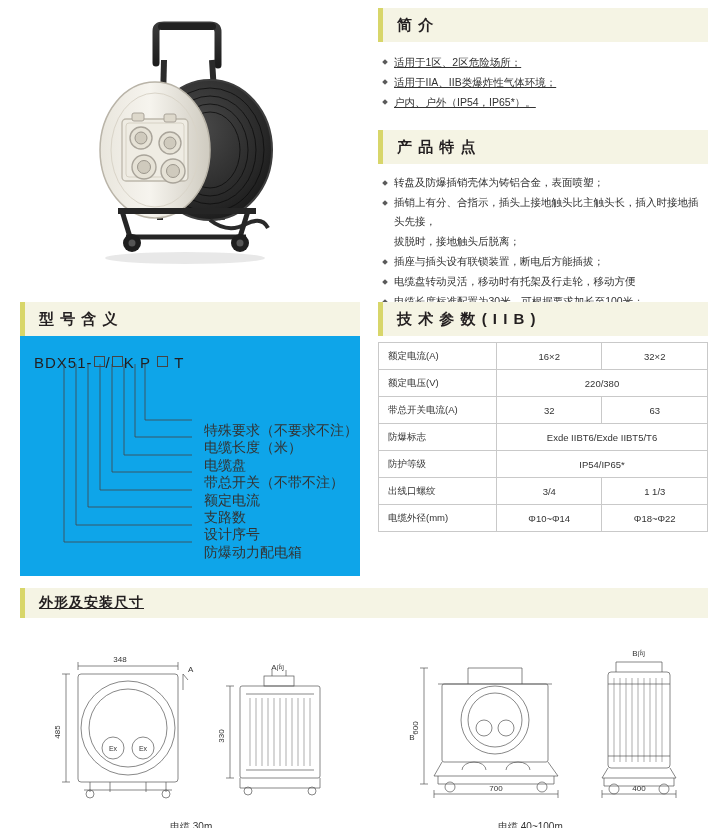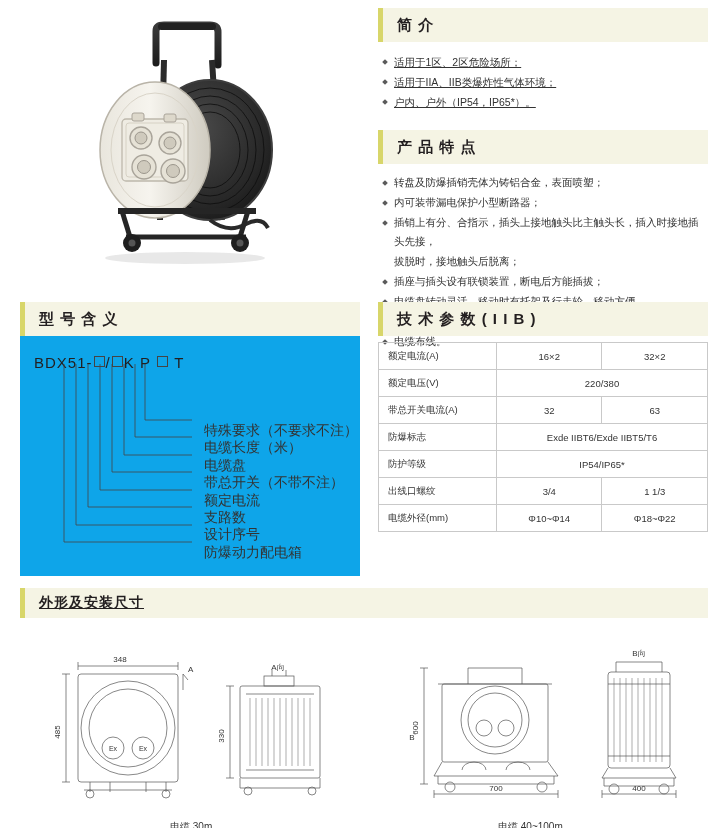--- a/index.html
+++ b/index.html
@@ -171,21 +171,20 @@
       <li data-name="list-item">适用于1区、2区危险场所；</li>
       <li data-name="list-item">适用于IIA、IIB类爆炸性气体环境；</li>
       <li data-name="list-item">户内、户外（IP54，IP65*）。</li>
     </ul>
 
     <div style="height:18px"></div>
 
     <div class="sec-head" data-name="features-section-header">产 品 特 点</div>
     <ul class="feat-list" data-name="features-list">
       <li data-name="list-item">转盘及防爆插销壳体为铸铝合金，表面喷塑；</li>
-      <li data-name="list-item">内可装带漏电保护小型断路器；</li>
       <li data-name="list-item">插销上有分、合指示，插头上接地触头比主触头长，插入时接地插头先接，</li>
       <li style="padding-left:12px" data-name="list-item-continuation">拔脱时，接地触头后脱离；</li>
       <li data-name="list-item">插座与插头设有联锁装置，断电后方能插拔；</li>
       <li data-name="list-item">电缆盘转动灵活，移动时有托架及行走轮，移动方便</li>
       <li data-name="list-item">电缆长度标准配置为30米，可根据要求加长至100米；</li>
       <li data-name="list-item">电缆布线。</li>
     </ul>
   </div>
 
   <style>

